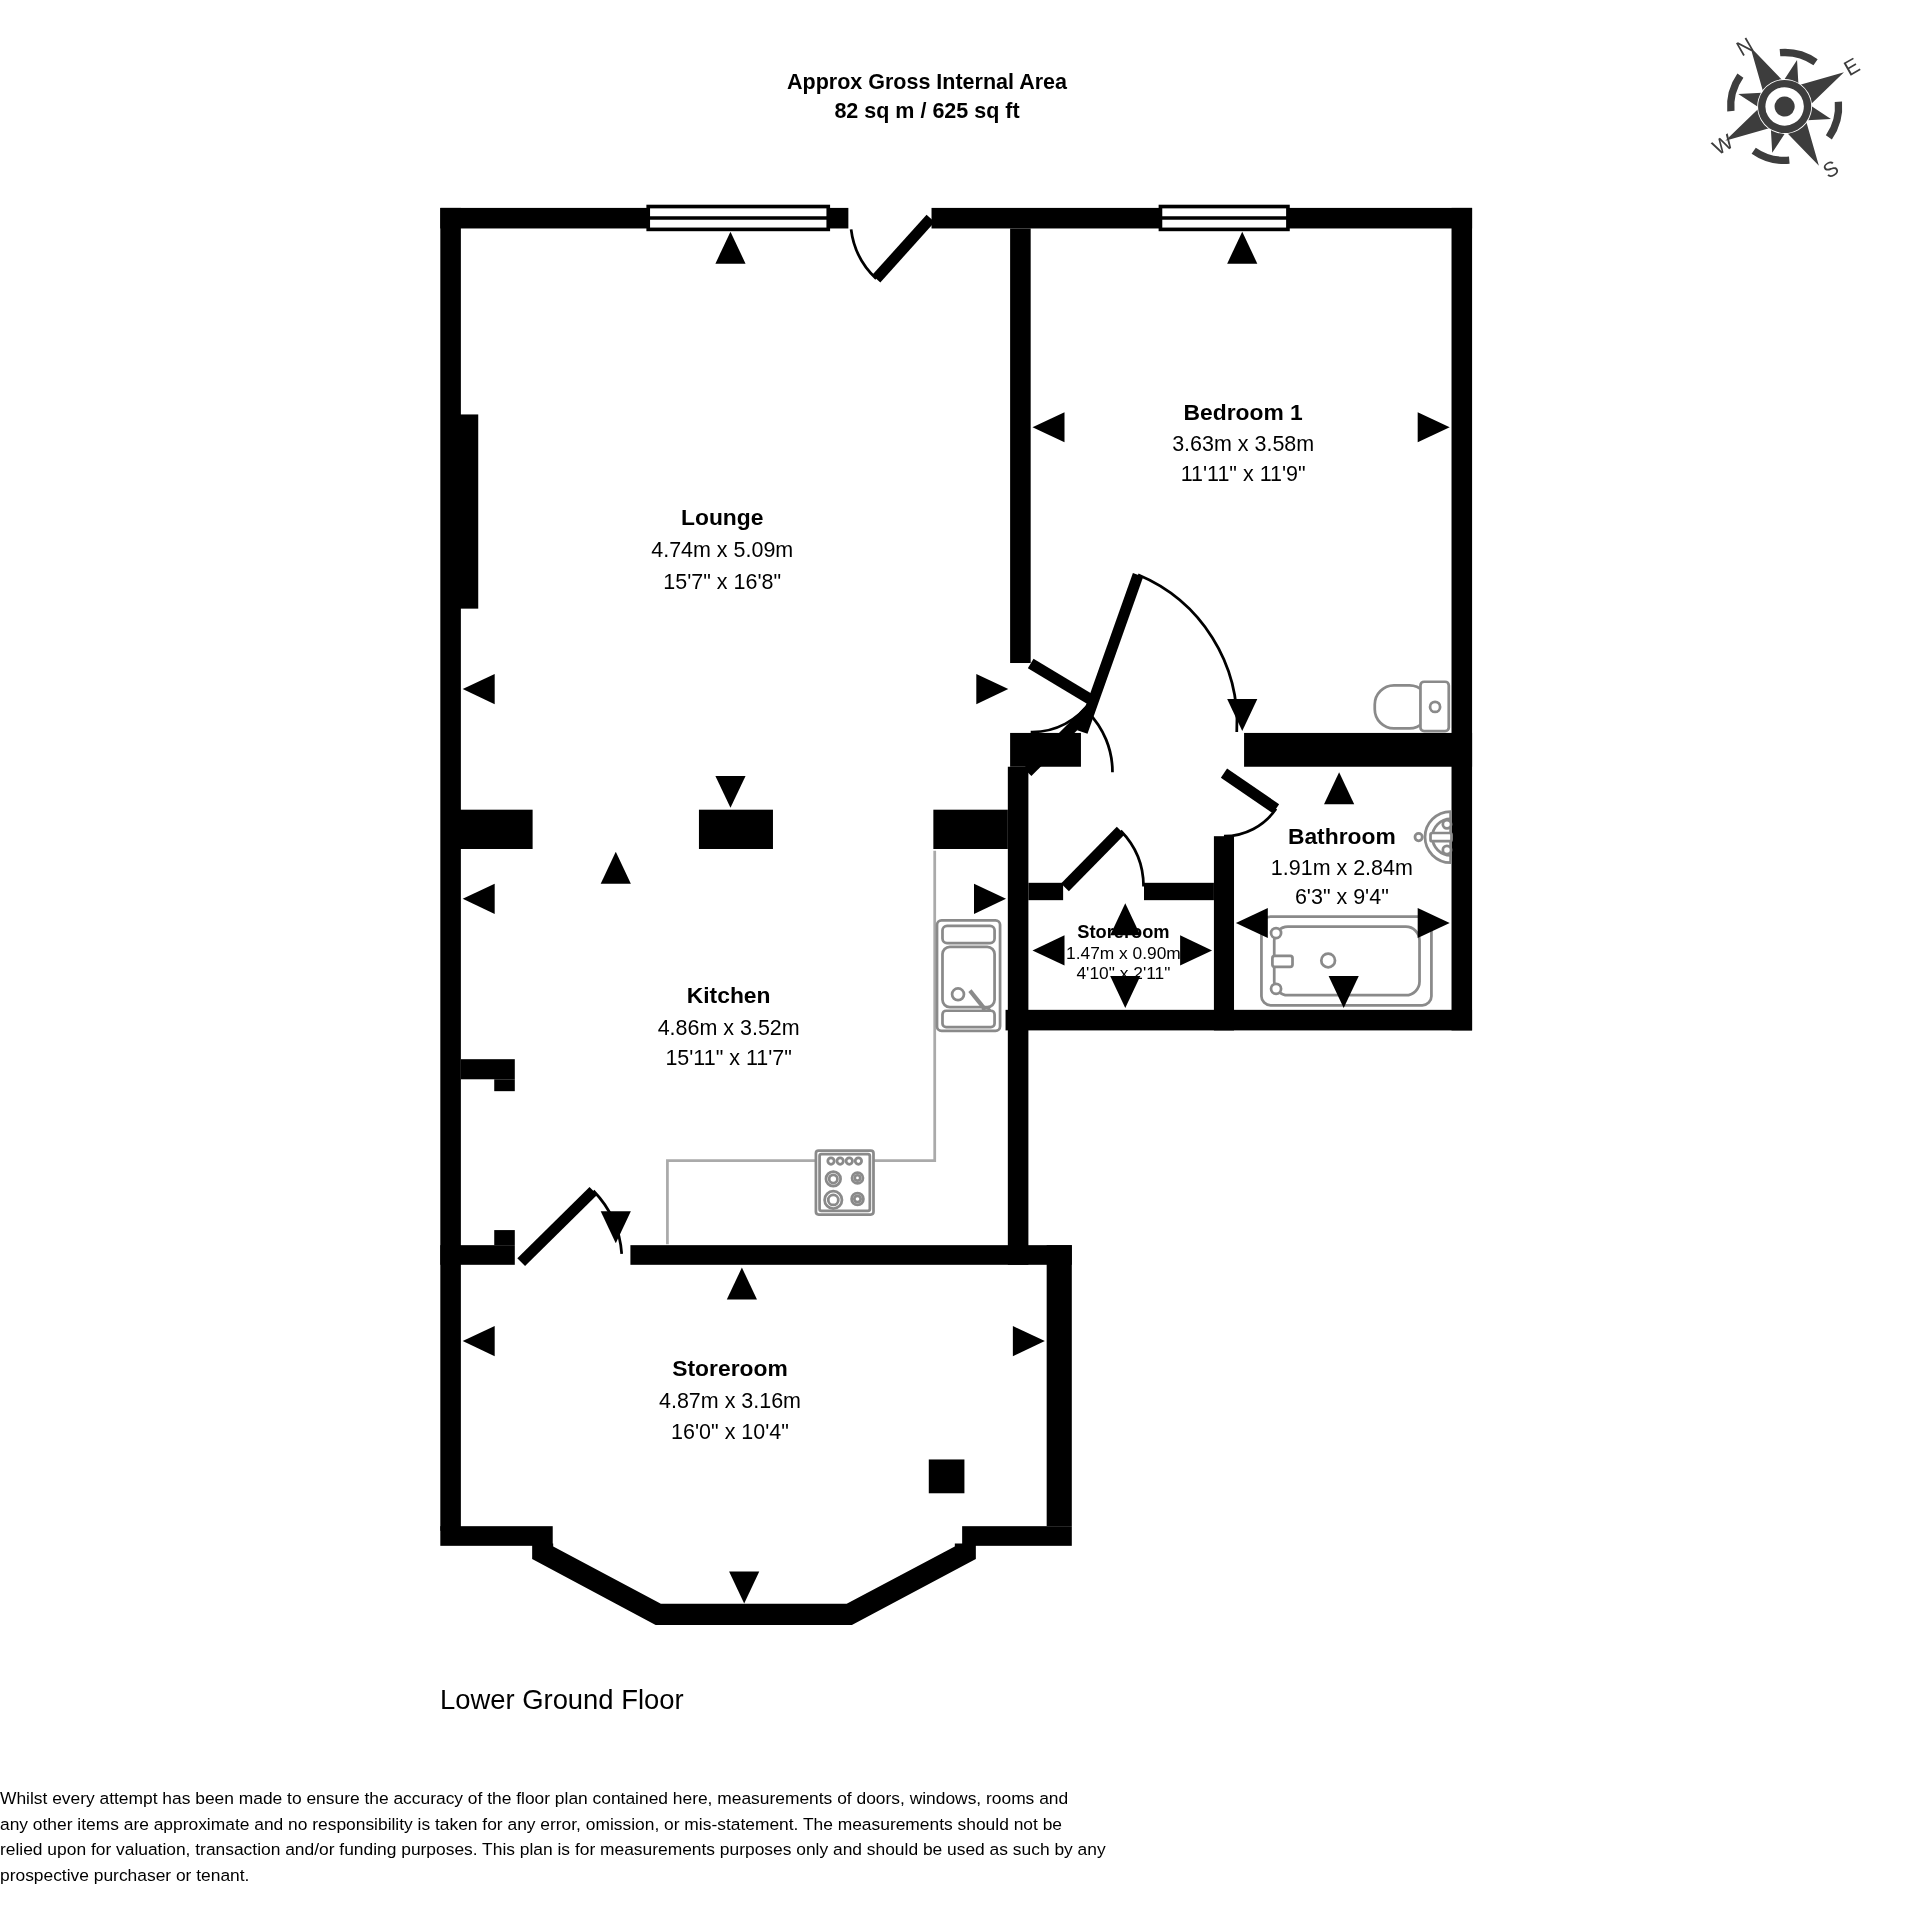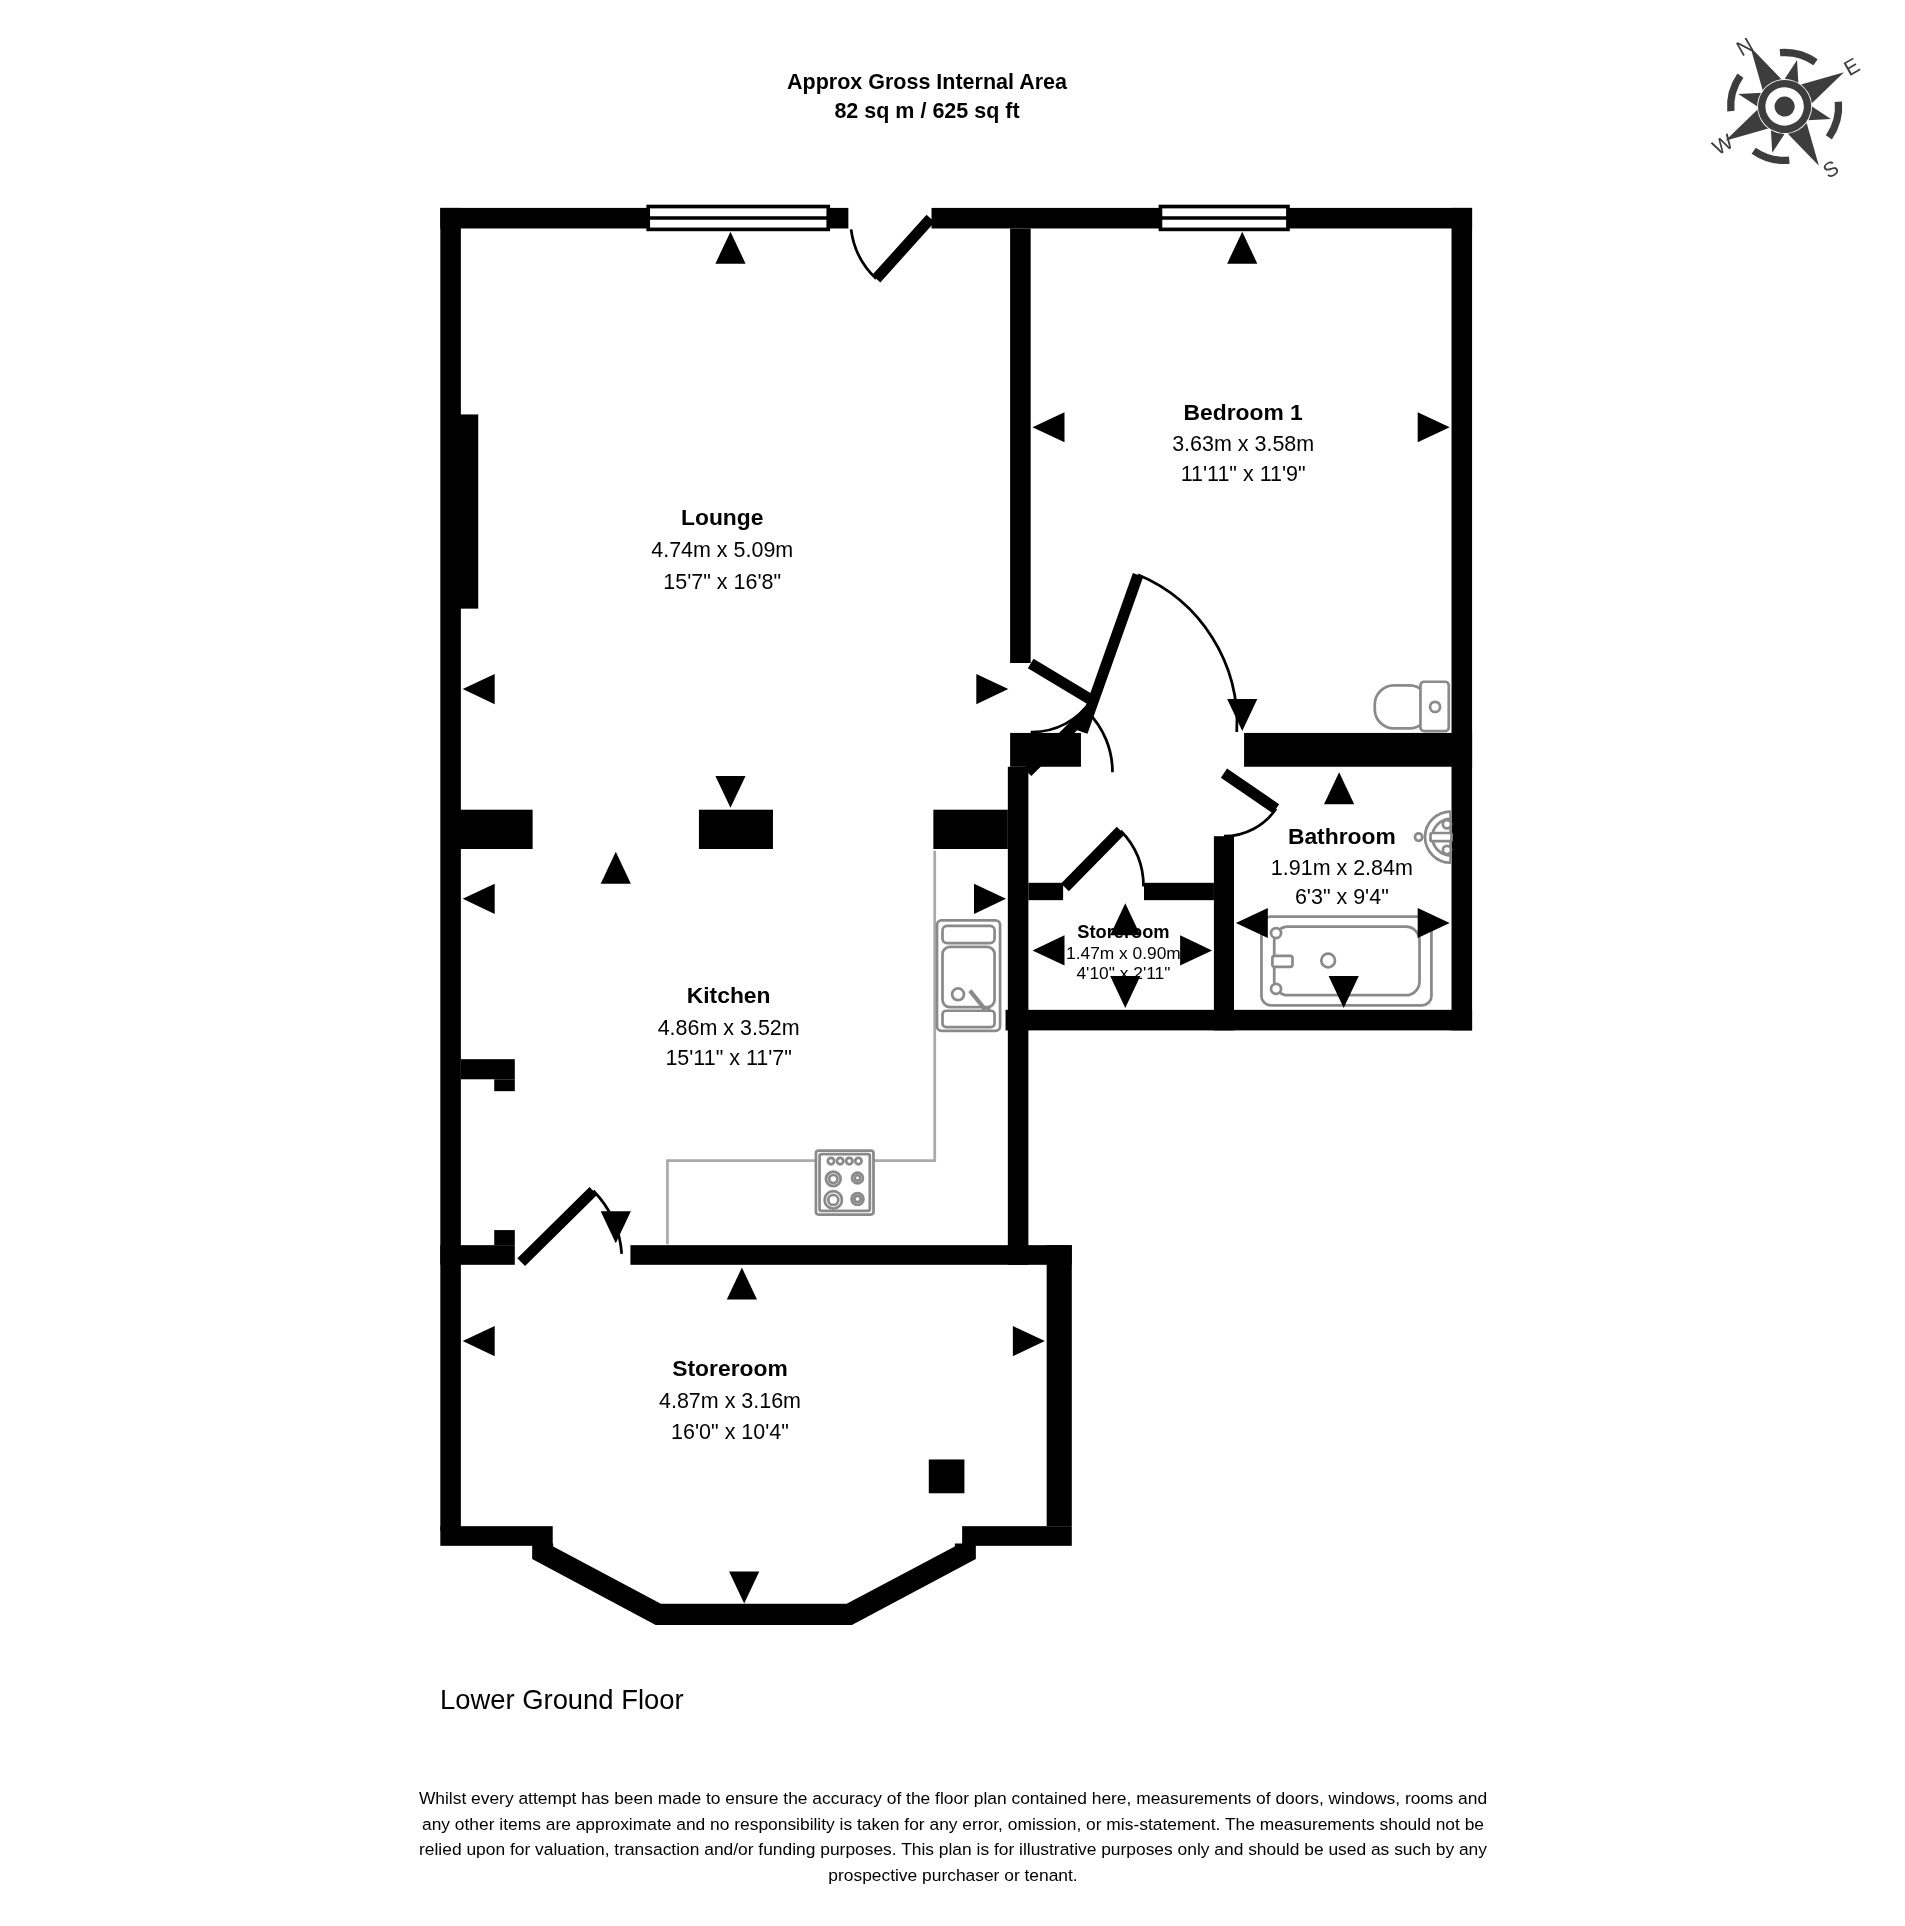--- a/index.html
+++ b/index.html
@@ -19,21 +19,21 @@
     color:#000;
   }
   .floor-label{
     position:absolute;
     left:440px; top:1684px;
     font-size:27.4px; font-weight:normal; color:#000;
   }
   .disclaimer{
     position:absolute;
     top:1786px; left:0; width:1906px;
-    text-align:center;
+    text-align:left;
     font-size:17.4px; line-height:25.6px; color:#000;
   }
   svg.plan{position:absolute; left:0; top:0;}
   .room-name{font-size:50px; font-weight:bold; fill:#000;}
   .room-dim{font-size:47px; fill:#000;}
   .room-name-sm{font-size:40px; font-weight:bold; fill:#000;}
   .room-dim-sm{font-size:38px; fill:#000;}
   .compass-letter{font-size:46px; fill:#3d3d3d;}
 </style>
 </head>
@@ -270,18 +270,18 @@
       <text x="3770" y="332" class="compass-letter" text-anchor="middle" transform="rotate(-30 3770 317)">W</text>
       <text x="4006" y="386" class="compass-letter" text-anchor="middle" transform="rotate(-30 4006 371)">S</text>
     </g>
   </svg>
 
   <div class="floor-label">Lower Ground Floor</div>
 
   <div class="disclaimer">
     <div>Whilst every attempt has been made to ensure the accuracy of the floor plan contained here, measurements of doors, windows, rooms and</div>
     <div>any other items are approximate and no responsibility is taken for any error, omission, or mis-statement. The measurements should not be</div>
-    <div>relied upon for valuation, transaction and/or funding purposes. This plan is for illustrative purposes only and should be used as such by any</div>
+    <div>relied upon for valuation, transaction and/or funding purposes. This plan is for measurements purposes only and should be used as such by any</div>
     <div>prospective purchaser or tenant.</div>
   </div>
 
 </div>
 
 
 </body></html>

